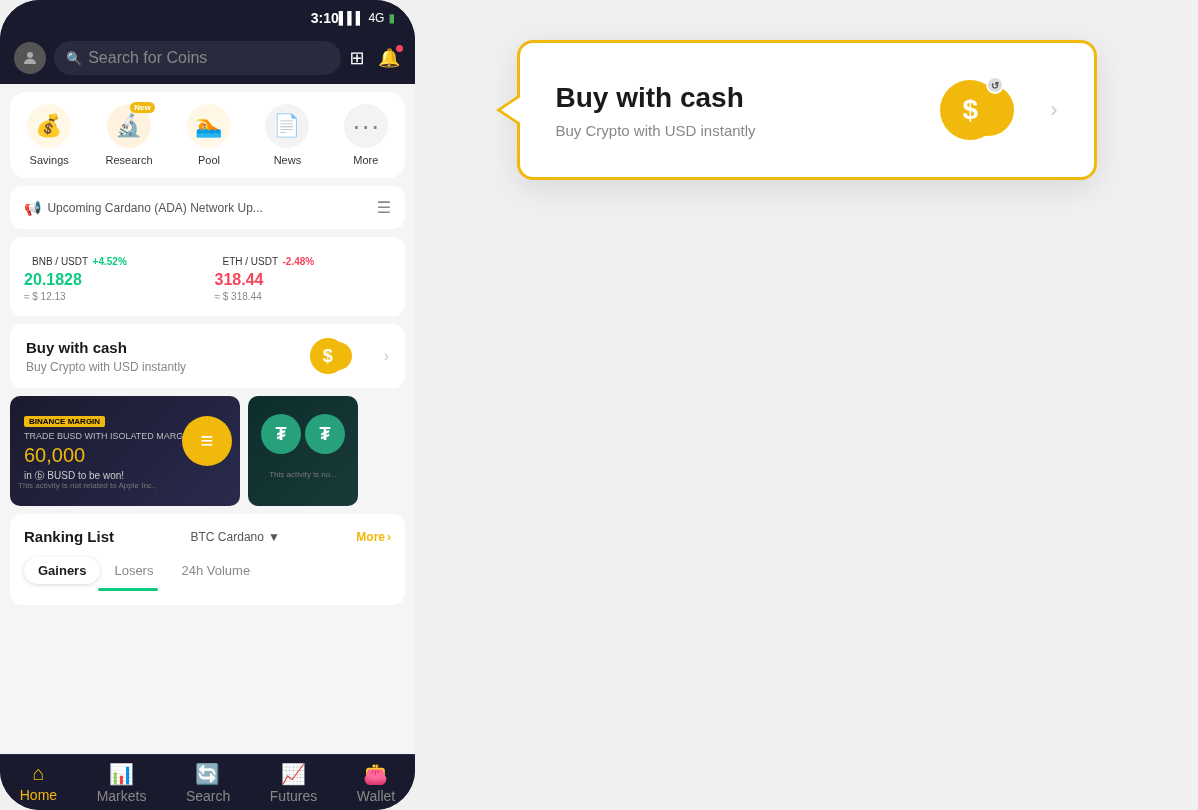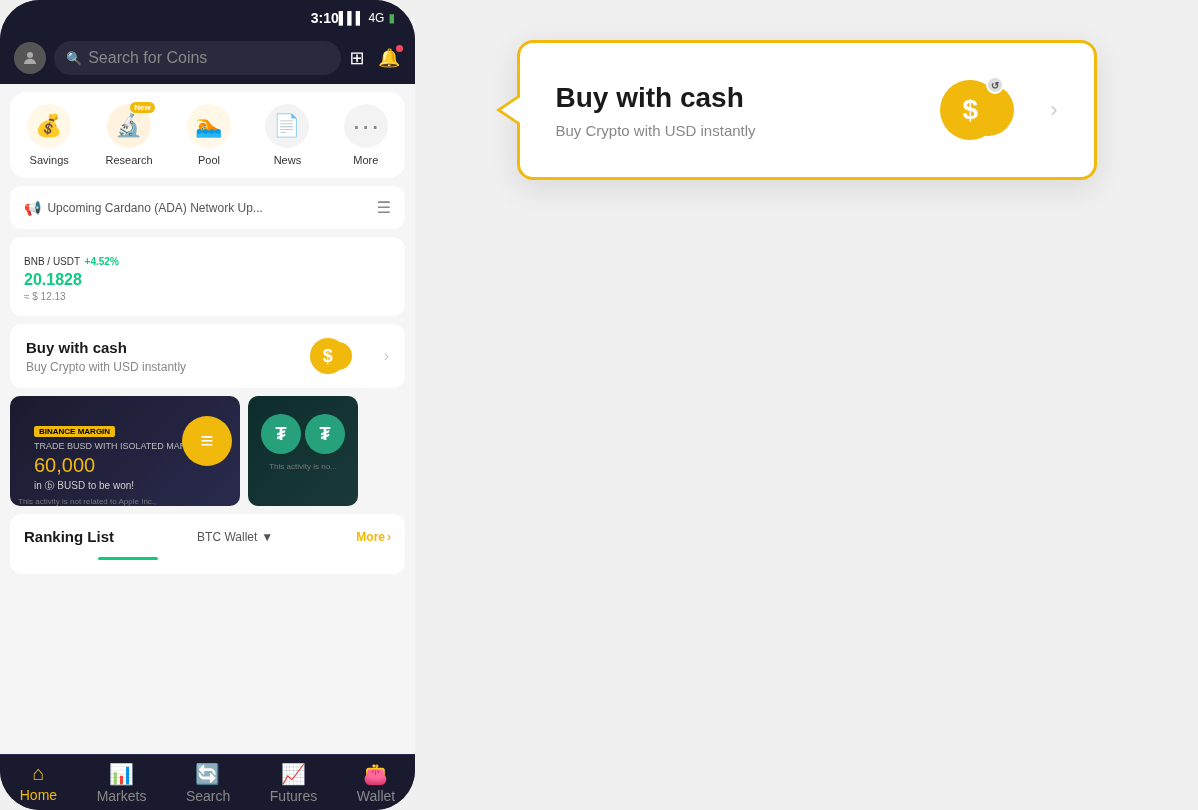--- a/index.html
+++ b/index.html
@@ -183,20 +183,21 @@
     .ticker-row {
       display: flex;
       gap: 14px;
       align-items: flex-start;
     }
     .ticker-item { flex: 1; }
     .ticker-pair {
       font-size: 10px;
       color: #333;
       font-weight: 500;
+      margin-left: 8px;
     }
     .ticker-change { font-size: 10px; font-weight: 600; text-align: right; }
     .ticker-change.pos { color: #0ecb81; }
     .ticker-change.neg { color: #f6465d; }
     .ticker-price {
       font-size: 16px;
       font-weight: 700;
       color: #0ecb81;
       margin: 2px 0;
     }
@@ -268,21 +269,21 @@
     }
     .promo-banner {
       border-radius: 10px;
       overflow: hidden;
       flex-shrink: 0;
     }
     .promo-banner-left {
       width: 230px;
       height: 110px;
       background: linear-gradient(135deg, #1a1a2e 0%, #2a2a4e 100%);
-      padding: 24px;
+      padding: 14px;
       position: relative;
     }
     .promo-banner-right {
       width: 110px;
       height: 110px;
       background: linear-gradient(135deg, #0d2d2d 0%, #1a3a3a 100%);
       padding: 8px;
     }
     .binance-margin-label {
       background: #f0b90b;
@@ -290,21 +291,21 @@
       font-size: 8px;
       font-weight: bold;
       padding: 1px 5px;
       border-radius: 2px;
       display: inline-block;
       margin-bottom: 4px;
     }
     .promo-trade-text { font-size: 9px; color: #bbb; margin-bottom: 3px; }
     .promo-amount { font-size: 20px; font-weight: 400; color: #f0b90b; }
     .promo-busd { font-size: 10px; color: #ccc; margin-top: 2px; }
-    .promo-disclaimer { font-size: 8px; color: #777; position: absolute; bottom: 0; left: 8px; }
+    .promo-disclaimer { font-size: 8px; color: #777; position: absolute; bottom: 16px; left: 8px; }
     .coin-circle {
       width: 30px;
       height: 30px;
       border-radius: 50%;
       background: #26a17b;
       display: flex;
       align-items: center;
       justify-content: center;
       color: white;
       font-size: 14px;
@@ -559,20 +560,28 @@
     <div class="price-ticker">
       <div class="ticker-row">
         <div class="ticker-item">
           <div>
             <span class="ticker-pair">BNB / USDT</span>
             <span class="ticker-change pos">+4.52%</span>
           </div>
           <div class="ticker-price">20.1828</div>
           <div class="ticker-usd">≈ $ 12.13</div>
         </div>
+        <div class="ticker-item">
+          <div>
+            <span class="ticker-pair">ETH / USDT</span>
+            <span class="ticker-change neg">-2.48%</span>
+          </div>
+          <div class="ticker-price neg">318.44</div>
+          <div class="ticker-usd">≈ $ 318.44</div>
+        </div>
       </div>
     </div>
 
     <div class="buy-cash-card">
       <div class="buy-cash-left">
         <div class="buy-cash-title">Buy with cash</div>
         <div class="buy-cash-sub">Buy Crypto with USD instantly</div>
       </div>
       <div class="buy-cash-icons">
         <div style="display:flex;align-items:center;position:relative;width:60px;height:36px;">
@@ -591,36 +600,41 @@
         <div class="promo-busd">in ⓑ BUSD to be won!</div>
         <div class="promo-disclaimer">This activity is not related to Apple Inc.,</div>
         
         <div style="position:absolute;right:8px;top:20px;width:50px;height:50px;background:#f0b90b;border-radius:50%;display:flex;align-items:center;justify-content:center;color:white;font-size:22px;font-weight:bold;">≡</div>
       </div>
       <div class="promo-banner promo-banner-right">
         <div style="display:flex;gap:4px;justify-content:center;margin-top:10px;">
           <div class="coin-circle" style="width:40px;height:40px;font-size:18px;">₮</div>
           <div class="coin-circle" style="width:40px;height:40px;font-size:18px;">₮</div>
         </div>
-        <div style="font-size:8px;color:#777;margin-top:8px;text-align:center;">This activity is no...</div>
+        <div style="font-size:8px;color:#777;margin-top:16px;text-align:center;">This activity is no...</div>
       </div>
     </div>
 
     <div class="ranking-section">
       <div class="ranking-header">
         <span class="ranking-title">Ranking List</span>
         <div class="ranking-filter">
-          <span>BTC Wallet</span>
+          <span>BTC Cardano</span>
           <span>▼</span>
         </div>
         <div class="ranking-more">
           <span>More</span>
           <span>›</span>
         </div>
       </div>
+      <div class="ranking-tabs">
+        <div class="ranking-tab active">Gainers</div>
+        <div class="ranking-tab">Losers</div>
+        <div class="ranking-tab">24h Volume</div>
+      </div>
       <div class="ranking-underline"></div>
     </div>
   </div>
 
   <div class="bottom-nav">
     <div class="bottom-nav-item">
       <span class="bottom-nav-icon active">⌂</span>
       <span class="bottom-nav-label active">Home</span>
     </div>
     <div class="bottom-nav-item">

